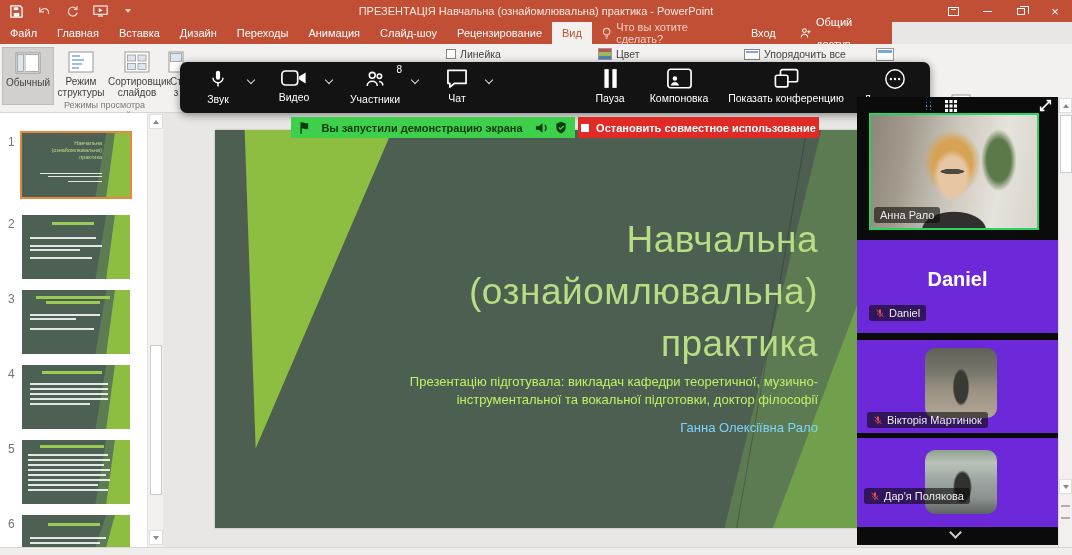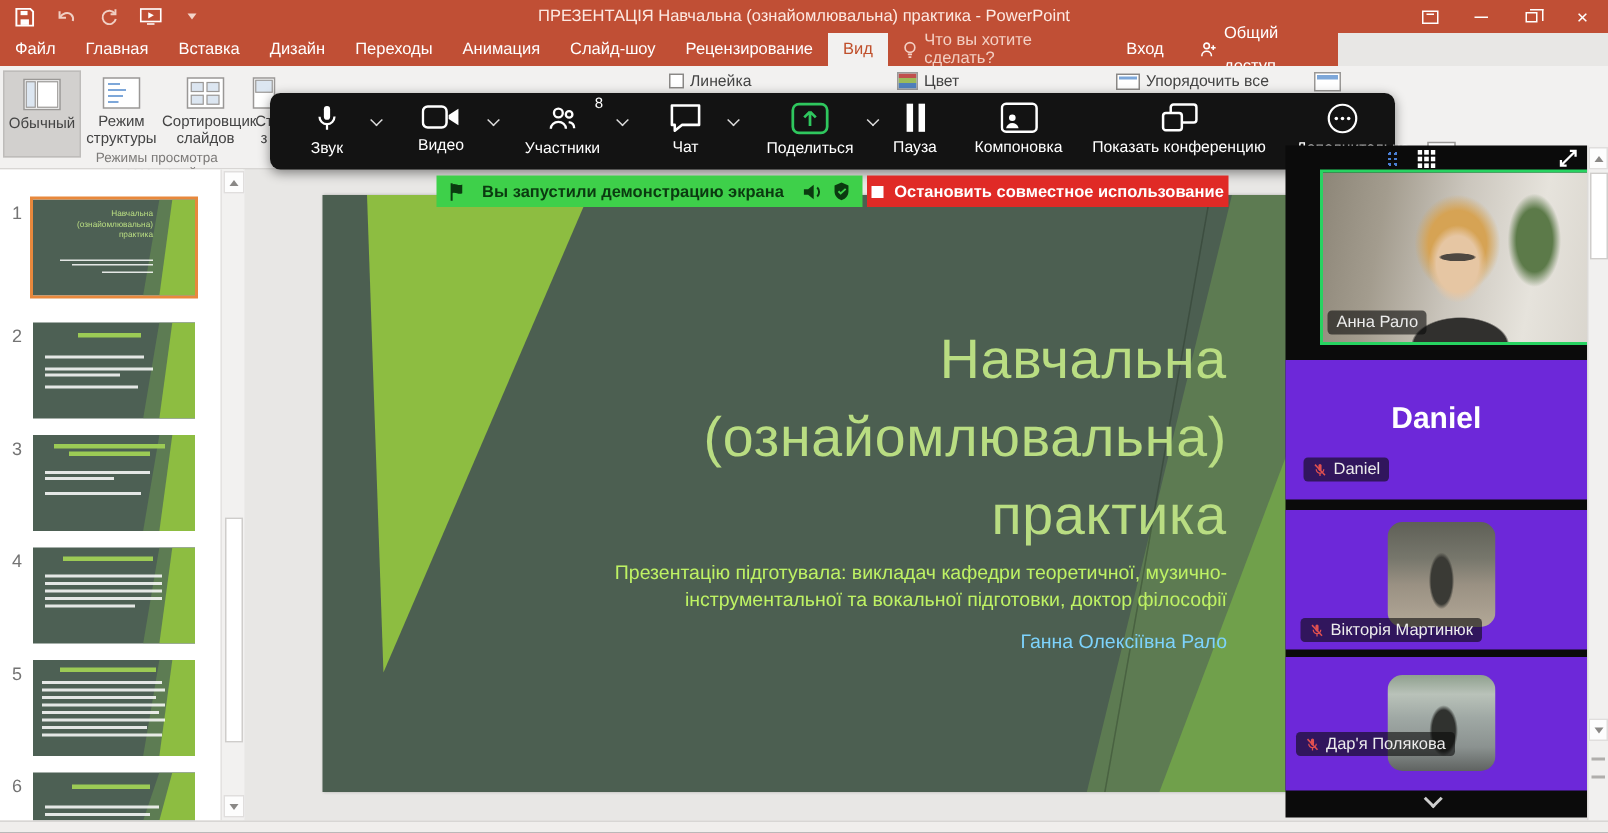--- a/index.html
+++ b/index.html
@@ -92,21 +92,21 @@
   .sauth{position:absolute;right:42px;top:290px;width:400px;text-align:right;color:#7dd3fc;font-size:13px;}
 
   
   .vpanel{position:absolute;left:857px;top:97px;width:201px;height:448px;background:#0b0b0b;z-index:32;}
   .vhead{position:absolute;left:0;top:0;width:201px;height:16px;}
   .dots{position:absolute;left:68px;top:4px;width:7px;height:10px;
         background:radial-gradient(circle 1px at 1.5px 1.5px,#4a7fd4 99%,transparent),radial-gradient(circle 1px at 5.5px 1.5px,#4a7fd4 99%,transparent),
         radial-gradient(circle 1px at 1.5px 5px,#4a7fd4 99%,transparent),radial-gradient(circle 1px at 5.5px 5px,#4a7fd4 99%,transparent),
         radial-gradient(circle 1px at 1.5px 8.5px,#4a7fd4 99%,transparent),radial-gradient(circle 1px at 5.5px 8.5px,#4a7fd4 99%,transparent);}
   .tile{position:absolute;left:0;width:201px;background:#6d28d9;overflow:hidden;}
-  .tile.anna{left:23px;top:16px;width:187px;height:117px;border:2px solid #27d361;
+  .tile.anna{left:12px;top:16px;width:170px;height:117px;border:2px solid #27d361;
     background:
       radial-gradient(ellipse 18px 4px at 49% 50%, rgba(40,40,40,.8) 60%, transparent 70%),
       radial-gradient(ellipse 52px 30px at 50% 102%, #31302e 60%, transparent 63%),
       radial-gradient(ellipse 27px 36px at 49% 54%, #e6c6a3 52%, transparent 72%),
       radial-gradient(ellipse 42px 48px at 49% 42%, #d6a354 46%, transparent 68%),
       radial-gradient(ellipse 24px 42px at 77% 40%, #5c7a49 50%, transparent 74%),
       linear-gradient(100deg,#8d8678 0%,#a39c8e 22%,#cbc6bd 48%,#e6e3dc 75%,#d8d4cc 100%);}
   .namechip{position:absolute;display:flex;align-items:center;gap:4px;background:rgba(10,10,10,.6);
             color:#ececec;font-size:11px;padding:2px 6px;border-radius:3px;white-space:nowrap;}
   .bigname{position:absolute;left:0;width:100%;text-align:center;color:#fff;font-size:20px;font-weight:bold;}
@@ -298,28 +298,20 @@
       <span class="zlbl">Участники</span>
       <span class="chv" style="right:-10px;top:9px;"></span>
     </div>
     <div class="zi" style="left:254px;width:46px;">
       <svg width="24" height="21" viewBox="0 0 24 22">
           <path d="M2.5 2.5h19v13.5h-12l-5 4v-4h-2z" fill="none" stroke="#fff" stroke-width="1.8" stroke-linejoin="round"></path>
         </svg>
       <span class="zlbl">Чат</span>
       <span class="chv" style="right:-12px;top:9px;"></span>
     </div>
-    <div class="zi" style="left:324px;width:72px;">
-      <svg width="26" height="22" viewBox="0 0 28 24">
-          <rect x="1.5" y="1.5" width="25" height="21" rx="4.5" fill="none" stroke="#2fc75e" stroke-width="2"></rect>
-          <path d="M14 17.5V8M14 7l-4.2 4.2M14 7l4.2 4.2" stroke="#2fc75e" stroke-width="2" fill="none"></path>
-        </svg>
-      <span class="zlbl">Поделиться</span>
-      <span class="chv" style="right:-9px;top:9px;"></span>
-    </div>
     <div class="zi" style="left:408px;width:44px;">
       <svg width="15" height="21" viewBox="0 0 16 22">
           <rect x="1.5" y="1" width="4.6" height="20" fill="#fff"></rect>
           <rect x="10" y="1" width="4.6" height="20" fill="#fff"></rect>
         </svg>
       <span class="zlbl">Пауза</span>
     </div>
     <div class="zi" style="left:462px;width:74px;">
       <svg width="25" height="21" viewBox="0 0 27 22">
           <rect x="1" y="1" width="25" height="20" rx="3" fill="none" stroke="#fff" stroke-width="1.8"></rect>

